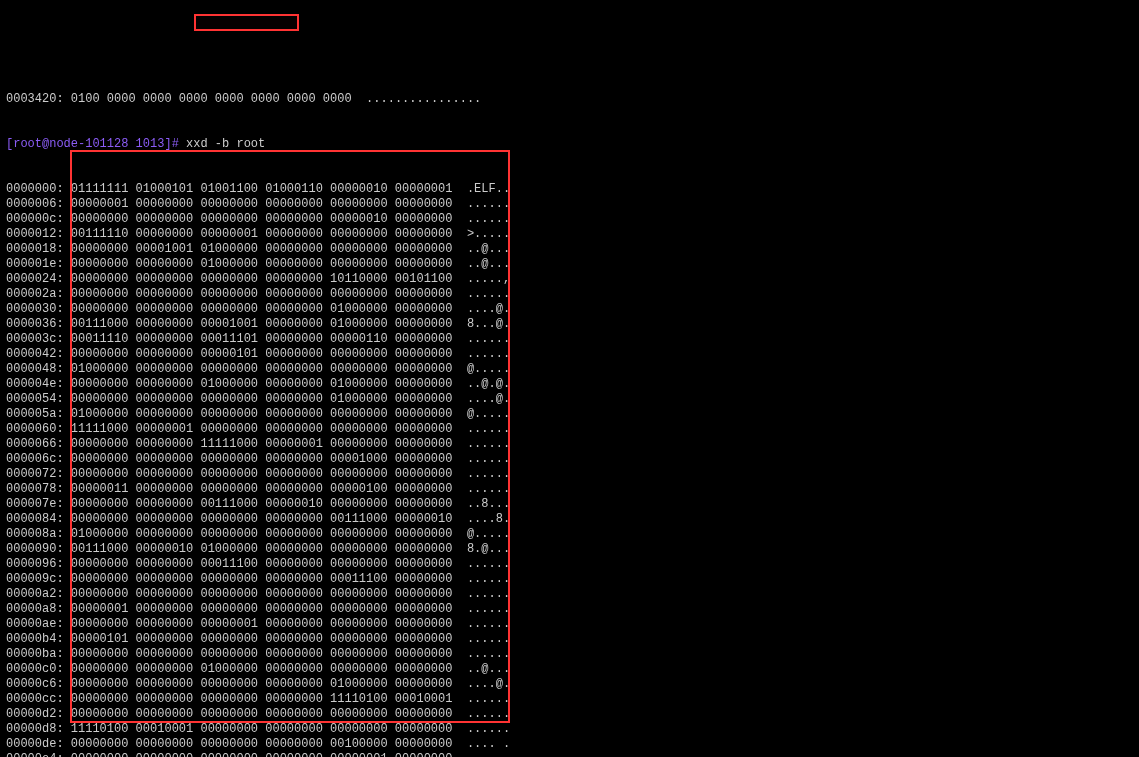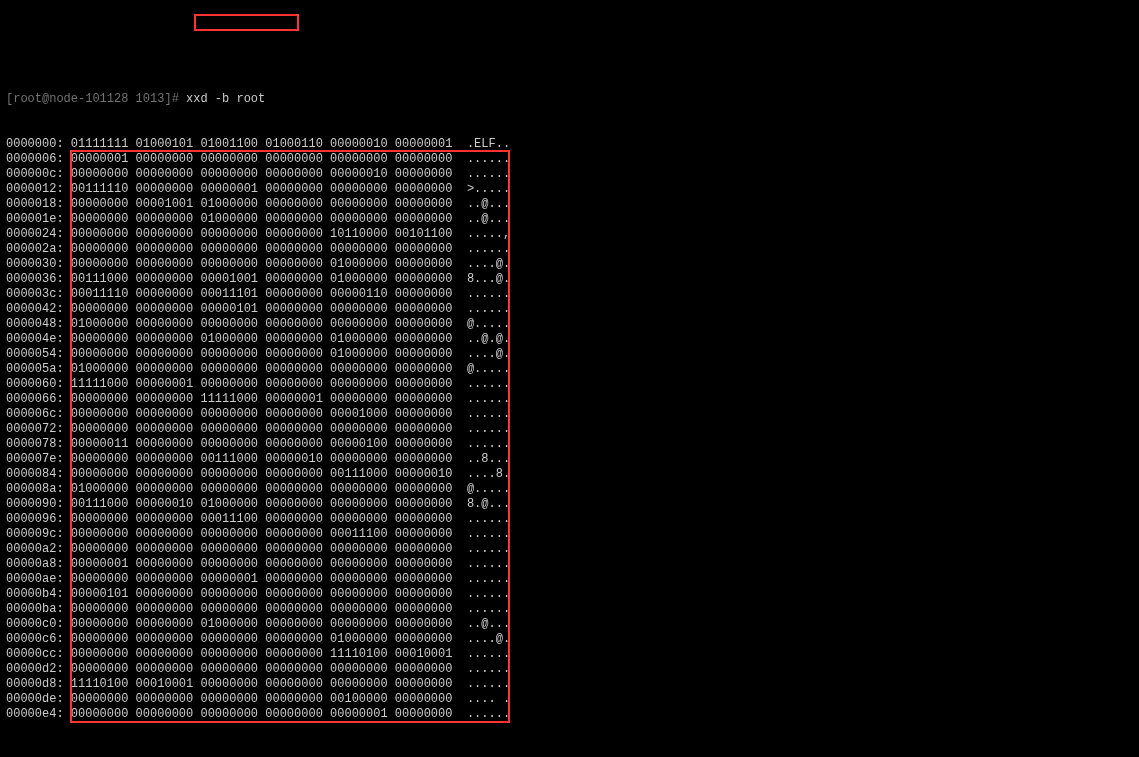--- a/index.html
+++ b/index.html
@@ -19,39 +19,40 @@
     padding: 2px 6px;
   }
   .line {
     display: block;
     height: 15px;
     position: relative;
   }
   .offset { color: #cccccc; }
   .data { color: #cccccc; }
   .ascii { color: #cccccc; }
-  .prompt { color: #737373; }
+  .prompt { color: #8b5cf6; }
   .highlight-cmd {
     position: absolute;
     border: 2px solid #ff3333;
     background: rgba(255,0,0,0.02);
     pointer-events: none;
   }
   .highlight-block {
     position: absolute;
     border: 2px solid #ff3333;
     pointer-events: none;
   }
 </style>
 </head>
 <body>
 
 
 
 <div class="terminal">
+  <span class="line"><span class="offset">0003420:</span> <span class="data">0100 0000 0000 0000 0000 0000 0000 0000</span>  <span class="ascii">................</span></span>
   <span class="line"><span class="prompt">[root@node-101128 1013]#</span> <span class="cmd">xxd -b root</span></span>
   <div id="hex-block"><span class="line"><span class="offset">0000000:</span> <span class="data">01111111 01000101 01001100 01000110 00000010 00000001</span>  <span class="ascii">.ELF..</span></span><span class="line"><span class="offset">0000006:</span> <span class="data">00000001 00000000 00000000 00000000 00000000 00000000</span>  <span class="ascii">......</span></span><span class="line"><span class="offset">000000c:</span> <span class="data">00000000 00000000 00000000 00000000 00000010 00000000</span>  <span class="ascii">......</span></span><span class="line"><span class="offset">0000012:</span> <span class="data">00111110 00000000 00000001 00000000 00000000 00000000</span>  <span class="ascii">&gt;.....</span></span><span class="line"><span class="offset">0000018:</span> <span class="data">00000000 00001001 01000000 00000000 00000000 00000000</span>  <span class="ascii">..@...</span></span><span class="line"><span class="offset">000001e:</span> <span class="data">00000000 00000000 01000000 00000000 00000000 00000000</span>  <span class="ascii">..@...</span></span><span class="line"><span class="offset">0000024:</span> <span class="data">00000000 00000000 00000000 00000000 10110000 00101100</span>  <span class="ascii">.....,</span></span><span class="line"><span class="offset">000002a:</span> <span class="data">00000000 00000000 00000000 00000000 00000000 00000000</span>  <span class="ascii">......</span></span><span class="line"><span class="offset">0000030:</span> <span class="data">00000000 00000000 00000000 00000000 01000000 00000000</span>  <span class="ascii">....@.</span></span><span class="line"><span class="offset">0000036:</span> <span class="data">00111000 00000000 00001001 00000000 01000000 00000000</span>  <span class="ascii">8...@.</span></span><span class="line"><span class="offset">000003c:</span> <span class="data">00011110 00000000 00011101 00000000 00000110 00000000</span>  <span class="ascii">......</span></span><span class="line"><span class="offset">0000042:</span> <span class="data">00000000 00000000 00000101 00000000 00000000 00000000</span>  <span class="ascii">......</span></span><span class="line"><span class="offset">0000048:</span> <span class="data">01000000 00000000 00000000 00000000 00000000 00000000</span>  <span class="ascii">@.....</span></span><span class="line"><span class="offset">000004e:</span> <span class="data">00000000 00000000 01000000 00000000 01000000 00000000</span>  <span class="ascii">..@.@.</span></span><span class="line"><span class="offset">0000054:</span> <span class="data">00000000 00000000 00000000 00000000 01000000 00000000</span>  <span class="ascii">....@.</span></span><span class="line"><span class="offset">000005a:</span> <span class="data">01000000 00000000 00000000 00000000 00000000 00000000</span>  <span class="ascii">@.....</span></span><span class="line"><span class="offset">0000060:</span> <span class="data">11111000 00000001 00000000 00000000 00000000 00000000</span>  <span class="ascii">......</span></span><span class="line"><span class="offset">0000066:</span> <span class="data">00000000 00000000 11111000 00000001 00000000 00000000</span>  <span class="ascii">......</span></span><span class="line"><span class="offset">000006c:</span> <span class="data">00000000 00000000 00000000 00000000 00001000 00000000</span>  <span class="ascii">......</span></span><span class="line"><span class="offset">0000072:</span> <span class="data">00000000 00000000 00000000 00000000 00000000 00000000</span>  <span class="ascii">......</span></span><span class="line"><span class="offset">0000078:</span> <span class="data">00000011 00000000 00000000 00000000 00000100 00000000</span>  <span class="ascii">......</span></span><span class="line"><span class="offset">000007e:</span> <span class="data">00000000 00000000 00111000 00000010 00000000 00000000</span>  <span class="ascii">..8...</span></span><span class="line"><span class="offset">0000084:</span> <span class="data">00000000 00000000 00000000 00000000 00111000 00000010</span>  <span class="ascii">....8.</span></span><span class="line"><span class="offset">000008a:</span> <span class="data">01000000 00000000 00000000 00000000 00000000 00000000</span>  <span class="ascii">@.....</span></span><span class="line"><span class="offset">0000090:</span> <span class="data">00111000 00000010 01000000 00000000 00000000 00000000</span>  <span class="ascii">8.@...</span></span><span class="line"><span class="offset">0000096:</span> <span class="data">00000000 00000000 00011100 00000000 00000000 00000000</span>  <span class="ascii">......</span></span><span class="line"><span class="offset">000009c:</span> <span class="data">00000000 00000000 00000000 00000000 00011100 00000000</span>  <span class="ascii">......</span></span><span class="line"><span class="offset">00000a2:</span> <span class="data">00000000 00000000 00000000 00000000 00000000 00000000</span>  <span class="ascii">......</span></span><span class="line"><span class="offset">00000a8:</span> <span class="data">00000001 00000000 00000000 00000000 00000000 00000000</span>  <span class="ascii">......</span></span><span class="line"><span class="offset">00000ae:</span> <span class="data">00000000 00000000 00000001 00000000 00000000 00000000</span>  <span class="ascii">......</span></span><span class="line"><span class="offset">00000b4:</span> <span class="data">00000101 00000000 00000000 00000000 00000000 00000000</span>  <span class="ascii">......</span></span><span class="line"><span class="offset">00000ba:</span> <span class="data">00000000 00000000 00000000 00000000 00000000 00000000</span>  <span class="ascii">......</span></span><span class="line"><span class="offset">00000c0:</span> <span class="data">00000000 00000000 01000000 00000000 00000000 00000000</span>  <span class="ascii">..@...</span></span><span class="line"><span class="offset">00000c6:</span> <span class="data">00000000 00000000 00000000 00000000 01000000 00000000</span>  <span class="ascii">....@.</span></span><span class="line"><span class="offset">00000cc:</span> <span class="data">00000000 00000000 00000000 00000000 11110100 00010001</span>  <span class="ascii">......</span></span><span class="line"><span class="offset">00000d2:</span> <span class="data">00000000 00000000 00000000 00000000 00000000 00000000</span>  <span class="ascii">......</span></span><span class="line"><span class="offset">00000d8:</span> <span class="data">11110100 00010001 00000000 00000000 00000000 00000000</span>  <span class="ascii">......</span></span><span class="line"><span class="offset">00000de:</span> <span class="data">00000000 00000000 00000000 00000000 00100000 00000000</span>  <span class="ascii">.... .</span></span><span class="line"><span class="offset">00000e4:</span> <span class="data">00000000 00000000 00000000 00000000 00000001 00000000</span>  <span class="ascii">......</span></span></div>
 </div>
 
 <div class="highlight-cmd" style="top:14px;left:194px;width:105px;height:17px;"></div>
 <div class="highlight-block" style="top:150px;left:70px;width:440px;height:573px;"></div>
 
 
 
 

